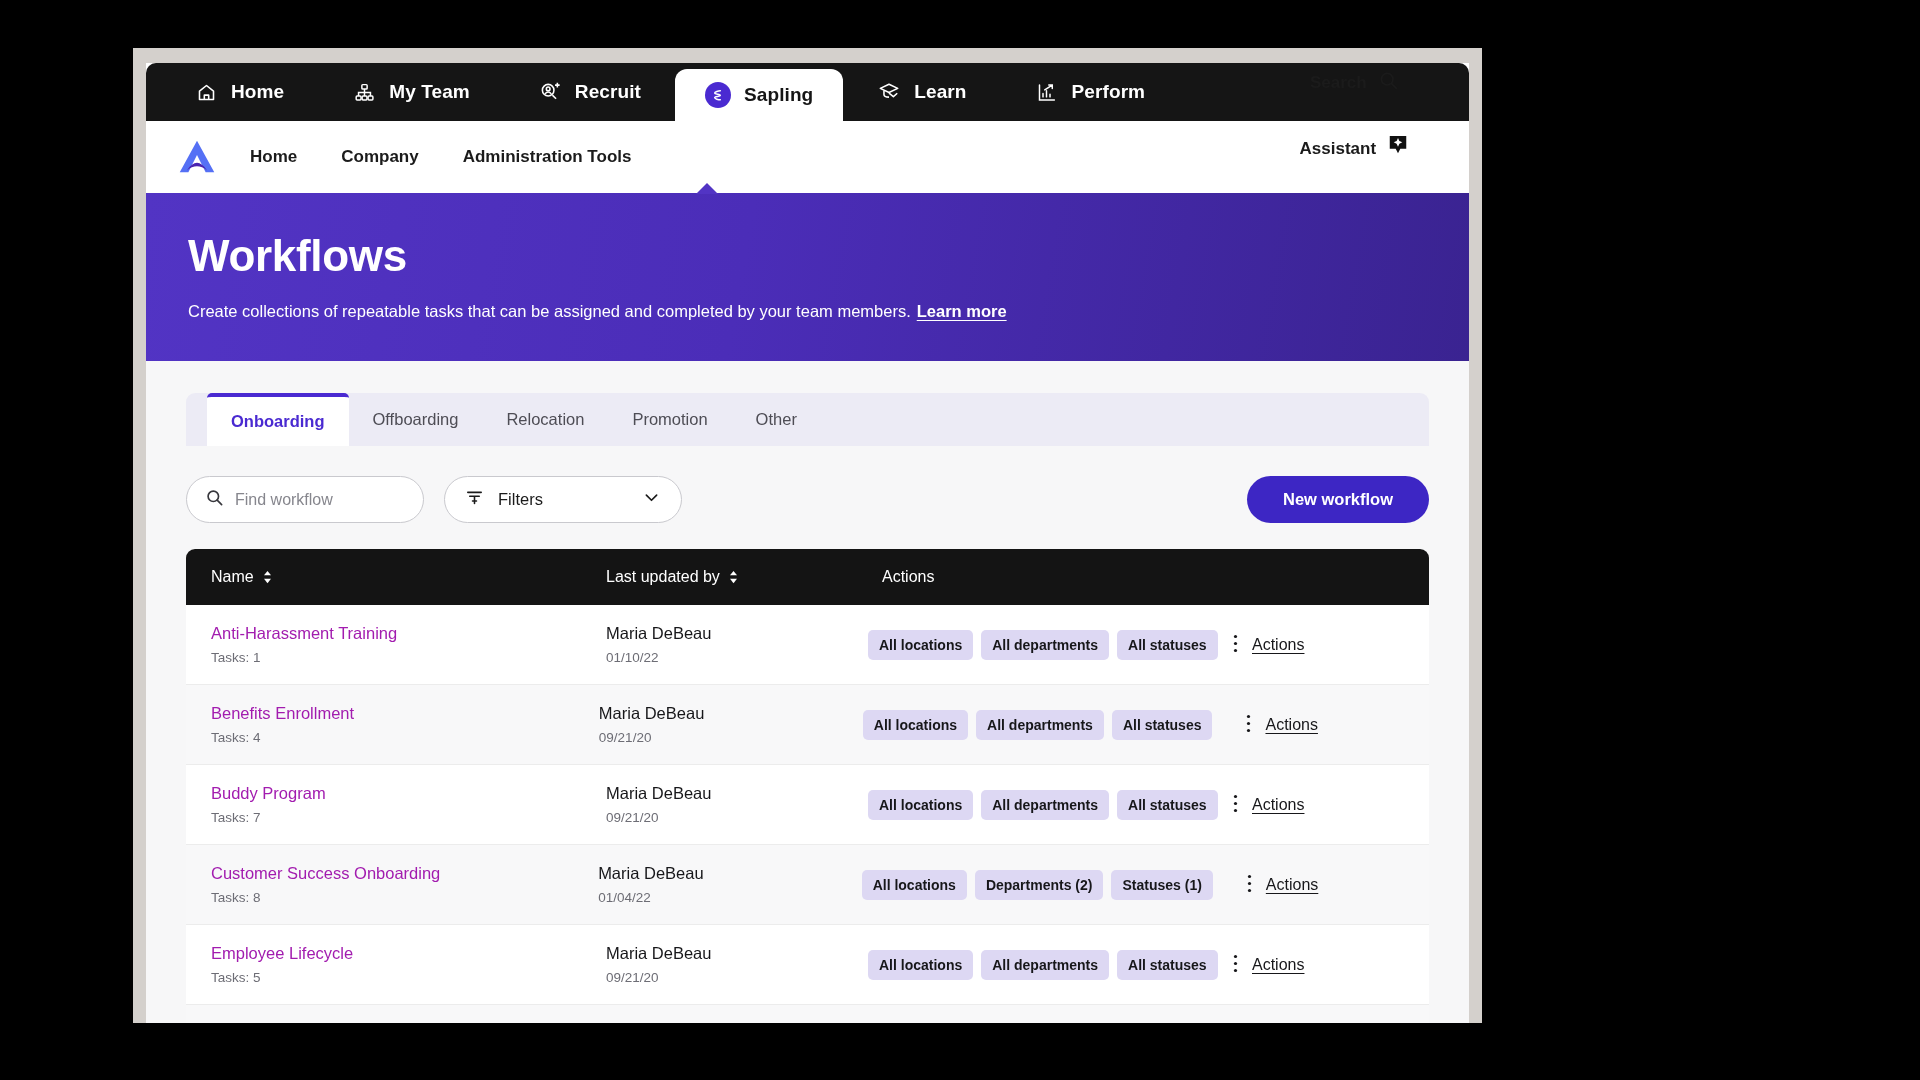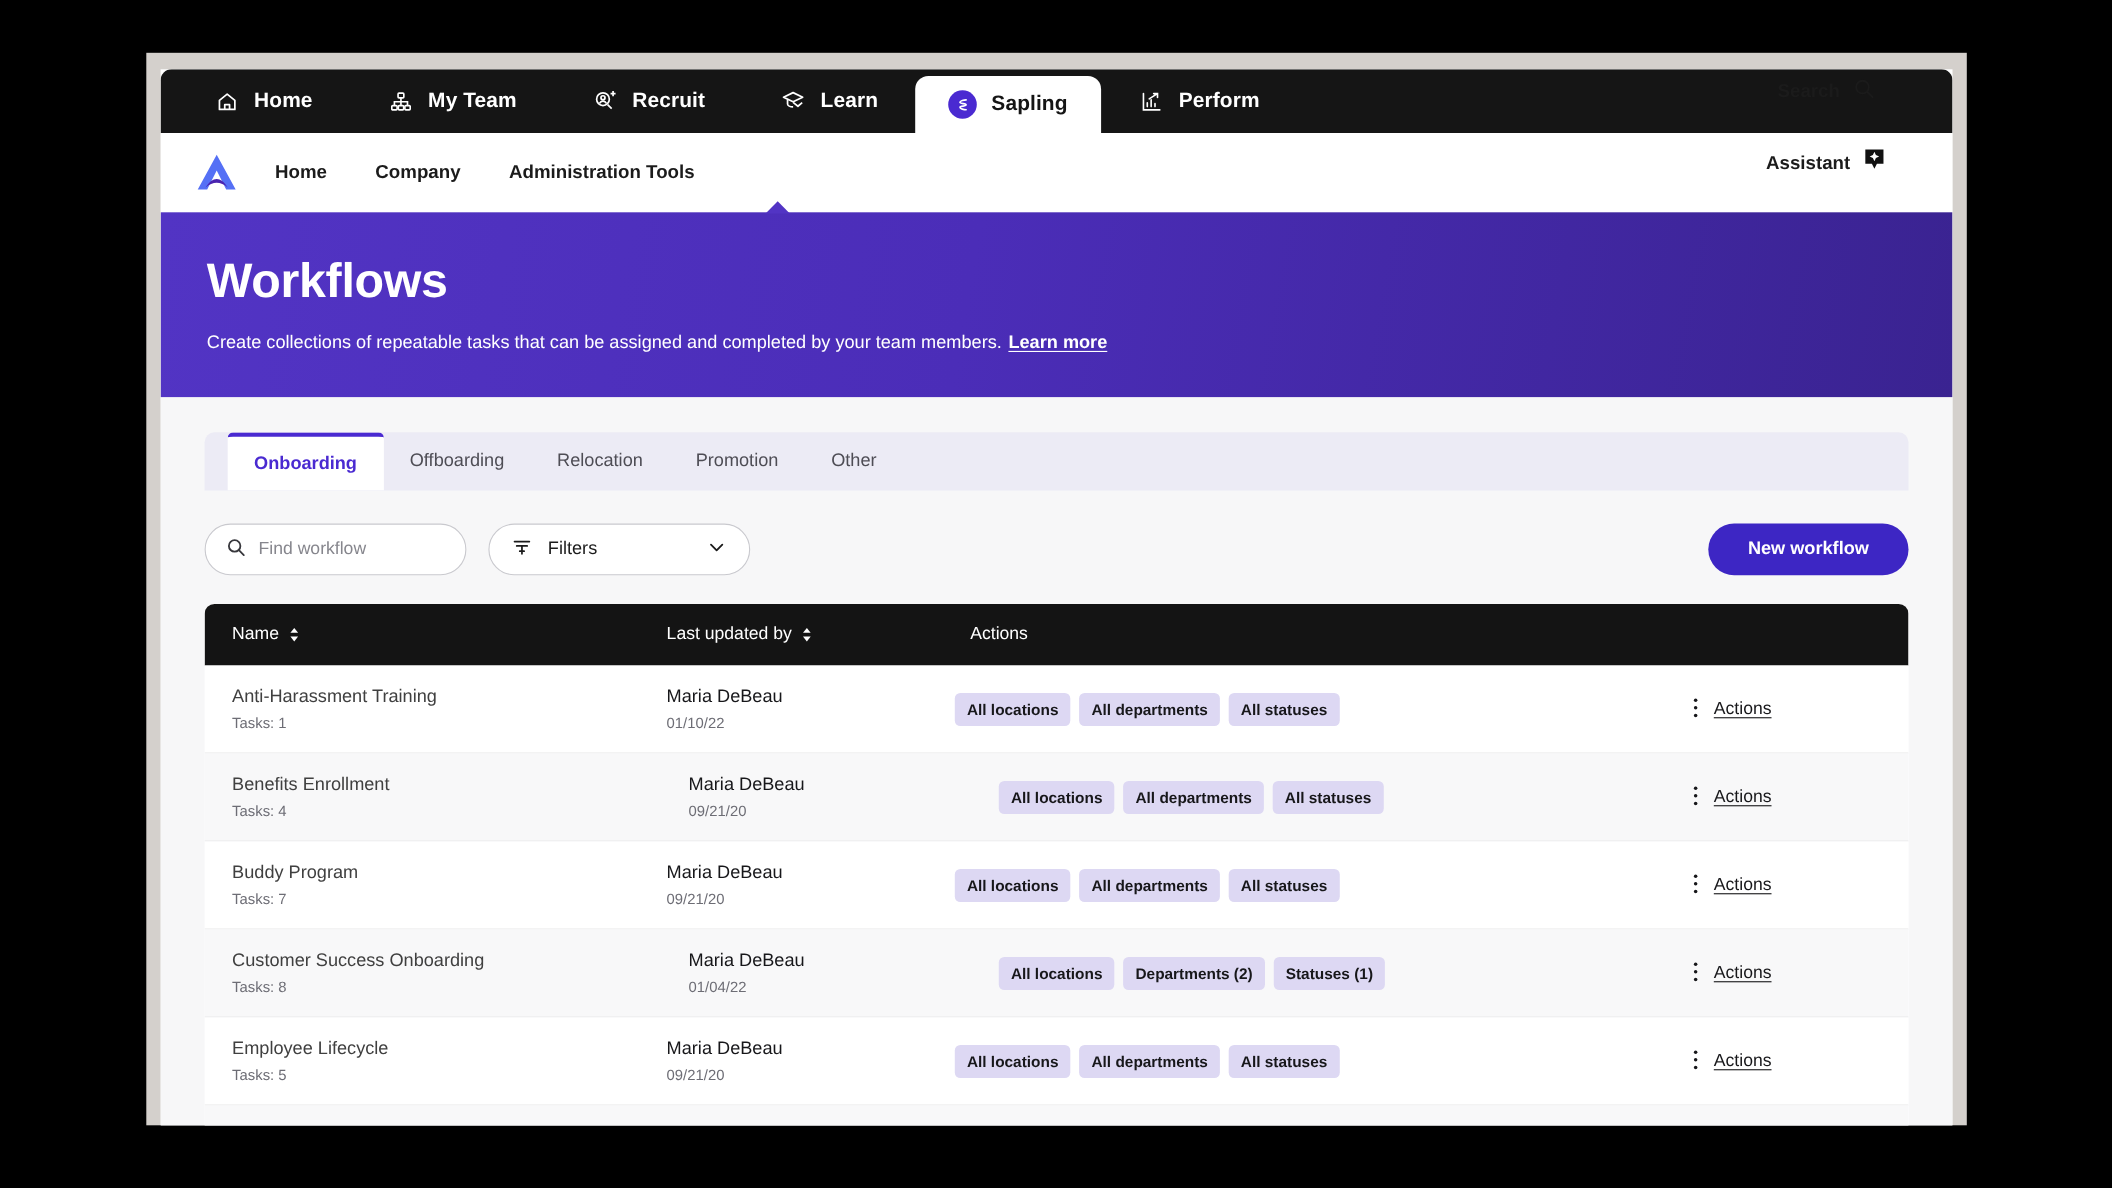--- a/index.html
+++ b/index.html
@@ -7,21 +7,21 @@
     width: 1920px; height: 1080px;
     background: #000;
     font-family: "Liberation Sans", sans-serif;
     overflow: hidden;
   }
 
   
   #frame {
     position: absolute;
     left: 133px; top: 48px;
-    width: 1655px; height: 975px;
+    width: 1349px; height: 975px;
     background: #d4d0cc;
     padding: 15px 13px 0 13px;
   }
   #viewport {
     width: 100%; height: 100%;
     background: #ffffff;
     overflow: hidden;
     position: relative;
   }
 
@@ -183,21 +183,21 @@
   .col-actions  { width: 210px; padding-left: 14px; }
 
   .row {
     display: flex; align-items: center;
     height: 80px;
     border-bottom: 1px solid #ececec;
     background: #ffffff;
   }
   .row.alt { background: #f8f8f9; gap: 20px; }
   .cell-name { width: 420px; padding-left: 25px; }
-  .name-title { font-size: 16.5px; color: #404040; }
+  .name-title { font-size: 16.5px; color: #a21caf; }
   .name-sub { font-size: 13.5px; color: #6d6d75; margin-top: 7px; }
   .cell-updated { width: 262px; }
   .upd-name { font-size: 16.5px; color: #17171a; }
   .upd-date { font-size: 13.5px; color: #6d6d75; margin-top: 7px; }
   .cell-applies { flex: 1; display: flex; align-items: flex-end; gap: 8px; }
   .chip {
     background: #ddd8f3; color: #17171a;
     border-radius: 5px; padding: 7px 11px;
     font-size: 14px; font-weight: 700; white-space: nowrap;
   }
@@ -246,38 +246,38 @@
             <circle cx="10" cy="10" r="6.3"></circle>
             <circle cx="10" cy="8.6" r="2"></circle>
             <path d="M6.6 14.2c.7-1.5 2-2.3 3.4-2.3s2.7.8 3.4 2.3"></path>
             <path d="M14.6 15.4 18.6 19.4"></path>
             <path d="M17.5 4.5h5M20 2v5"></path>
           </svg>
         </span>
         <span>Recruit</span>
       </div>
 
+      <div class="topnav-item active">
+        <span class="sapling-dot">
+          <svg width="15" height="15" viewBox="0 0 24 24" fill="none" stroke="#fff" stroke-width="2.4" stroke-linecap="round">
+            <path d="M16.5 4.5c-3 0-9 1.4-9 3.6s9 1.4 9 3.6-9 1.4-9 3.6 6 3.6 9 3.6"></path>
+          </svg>
+        </span>
+        <span>Sapling</span>
+      </div>
+
       <div class="topnav-item">
         <span class="topnav-icon">
           <svg width="22" height="22" viewBox="0 0 24 24" fill="none" stroke="#fff" stroke-width="1.7" stroke-linejoin="round">
             <path d="M12 3.5 21.5 8 12 12.5 2.5 8z"></path>
             <path d="M6.5 10.3v4.4c0 1.6 2.5 2.9 5.5 2.9"></path>
             <path d="M12 13.2 16.8 17 21 13.4"></path>
           </svg>
         </span>
         <span>Learn</span>
-      </div>
-
-      <div class="topnav-item active">
-        <span class="sapling-dot">
-          <svg width="15" height="15" viewBox="0 0 24 24" fill="none" stroke="#fff" stroke-width="2.4" stroke-linecap="round">
-            <path d="M16.5 4.5c-3 0-9 1.4-9 3.6s9 1.4 9 3.6-9 1.4-9 3.6 6 3.6 9 3.6"></path>
-          </svg>
-        </span>
-        <span>Sapling</span>
       </div>
 
       <div class="topnav-item">
         <span class="topnav-icon">
           <svg width="21" height="21" viewBox="0 0 24 24" fill="none" stroke="#fff" stroke-width="1.7" stroke-linecap="round">
             <path d="M4 3.5v17h17"></path>
             <path d="M8 17v-4M12 17v-7M16 17v-3"></path>
             <path d="M10 9 18.5 3.5M14.6 3.5h4v4"></path>
           </svg>
         </span>

